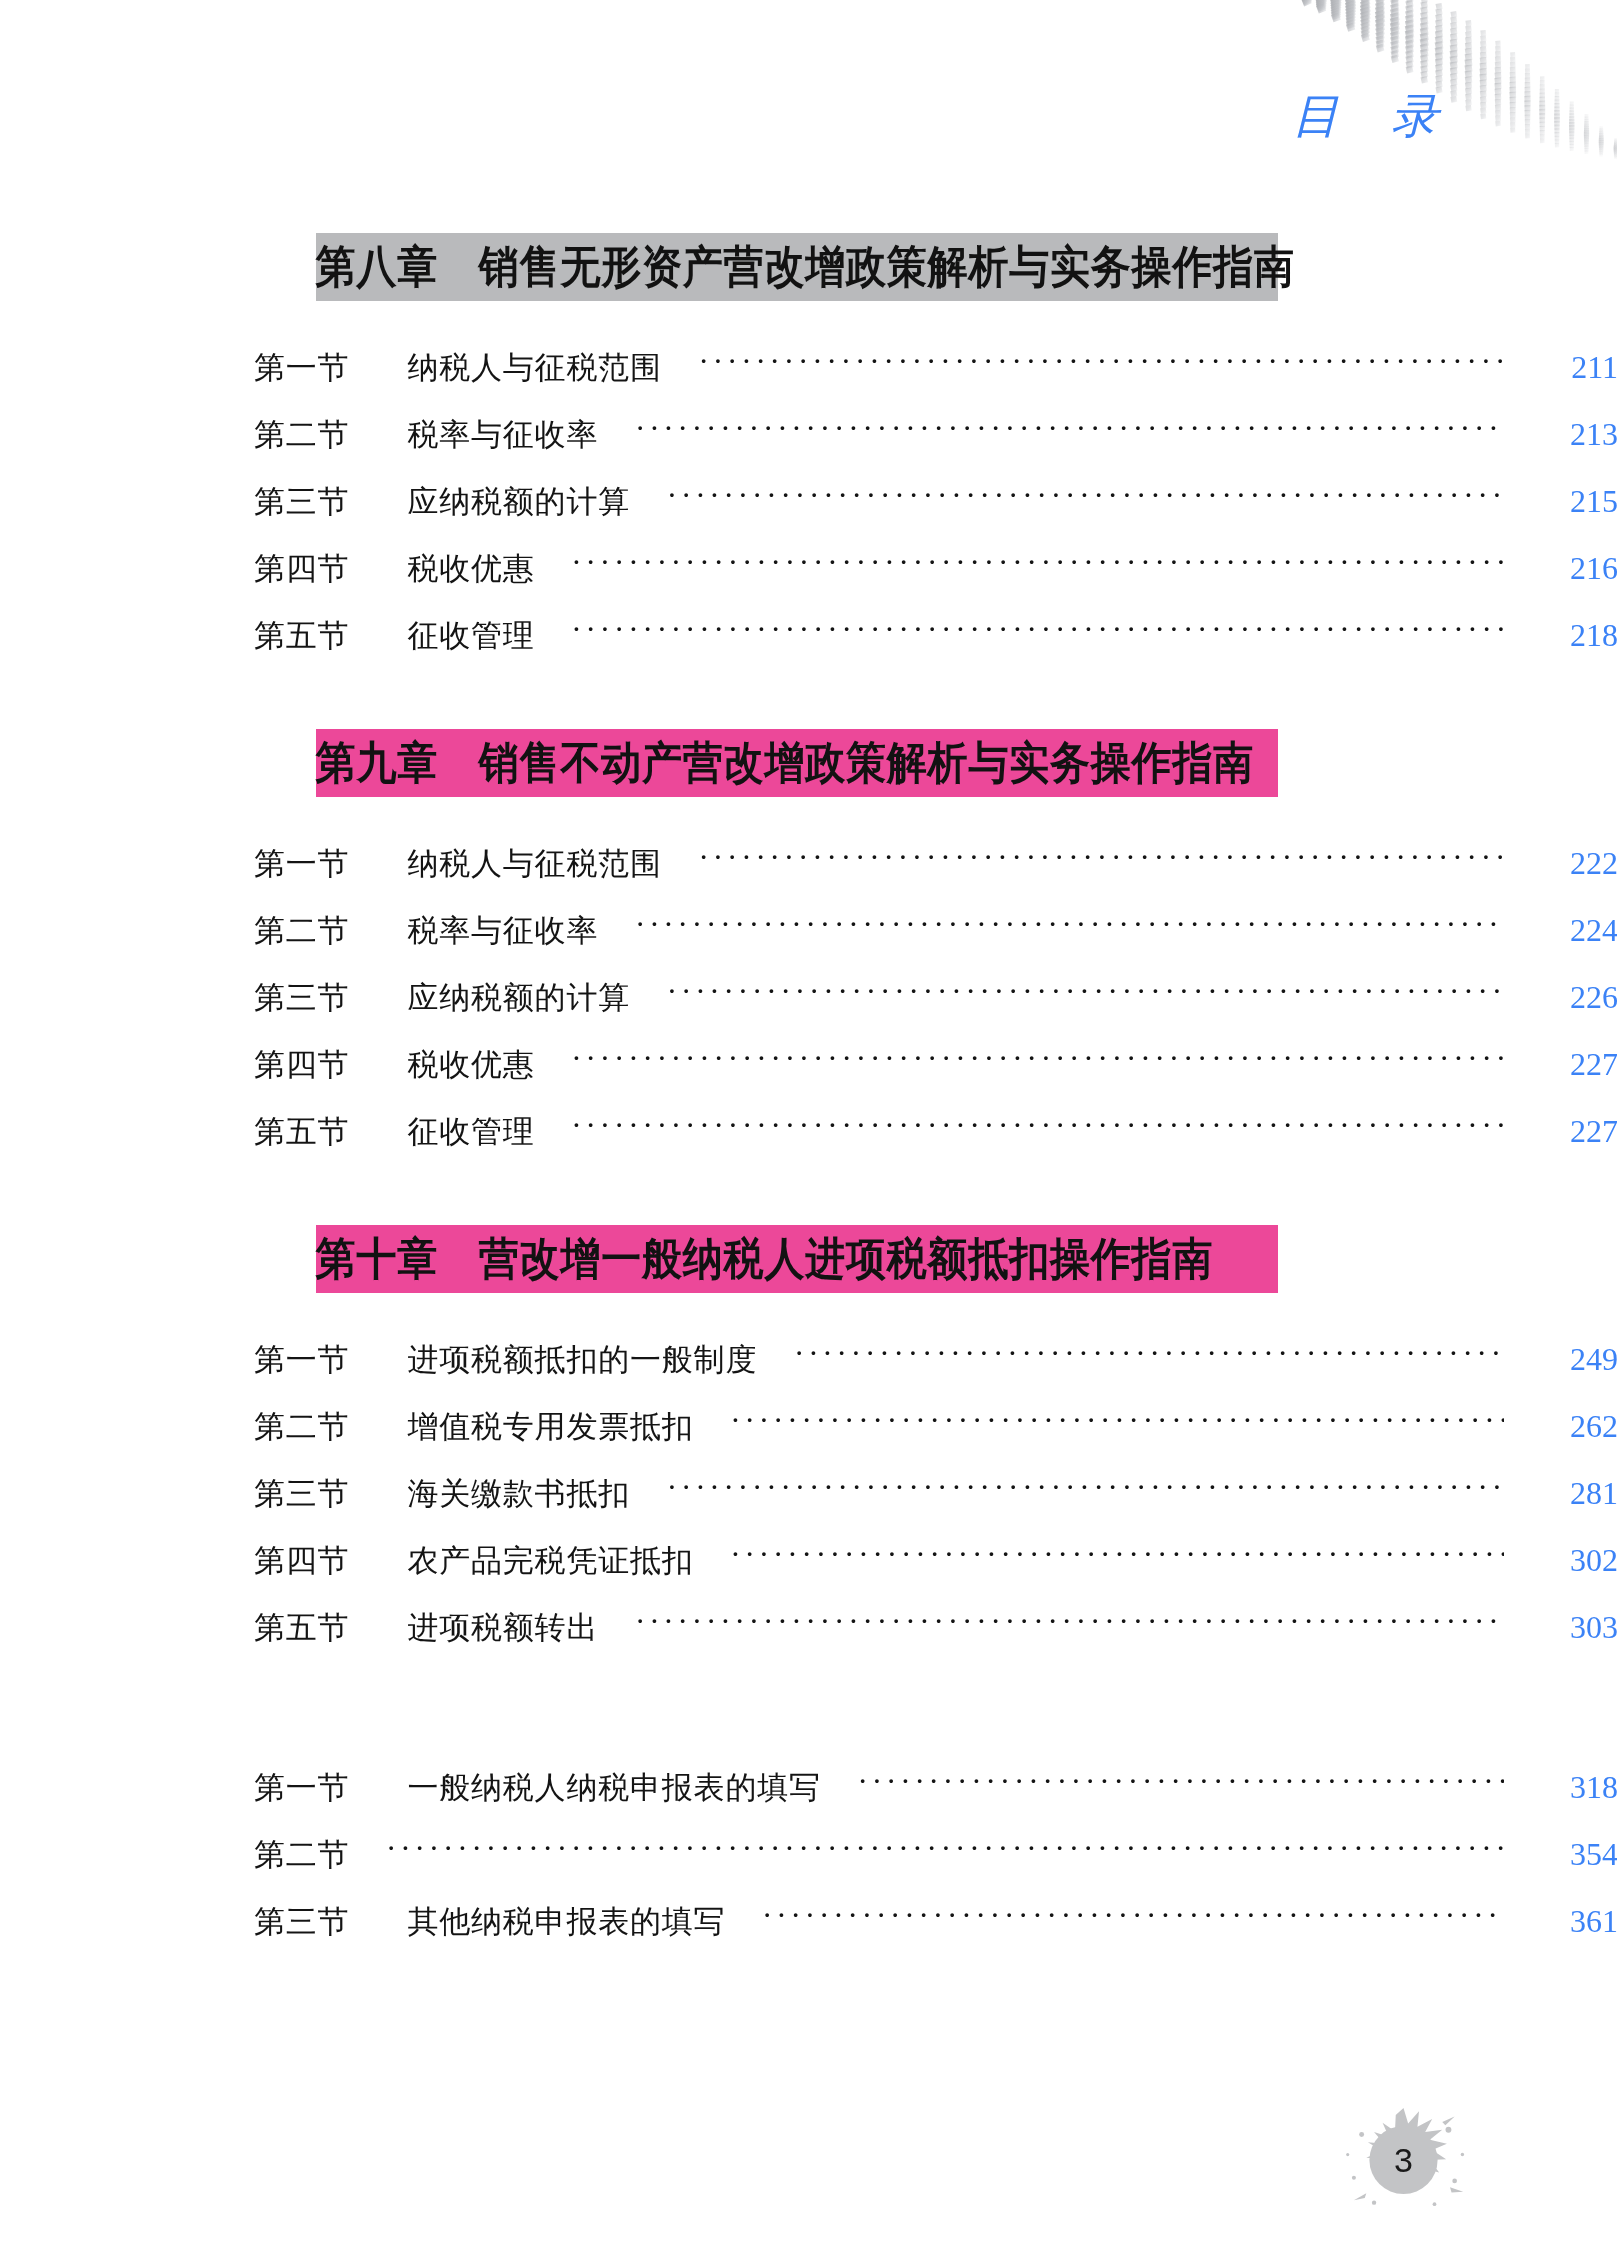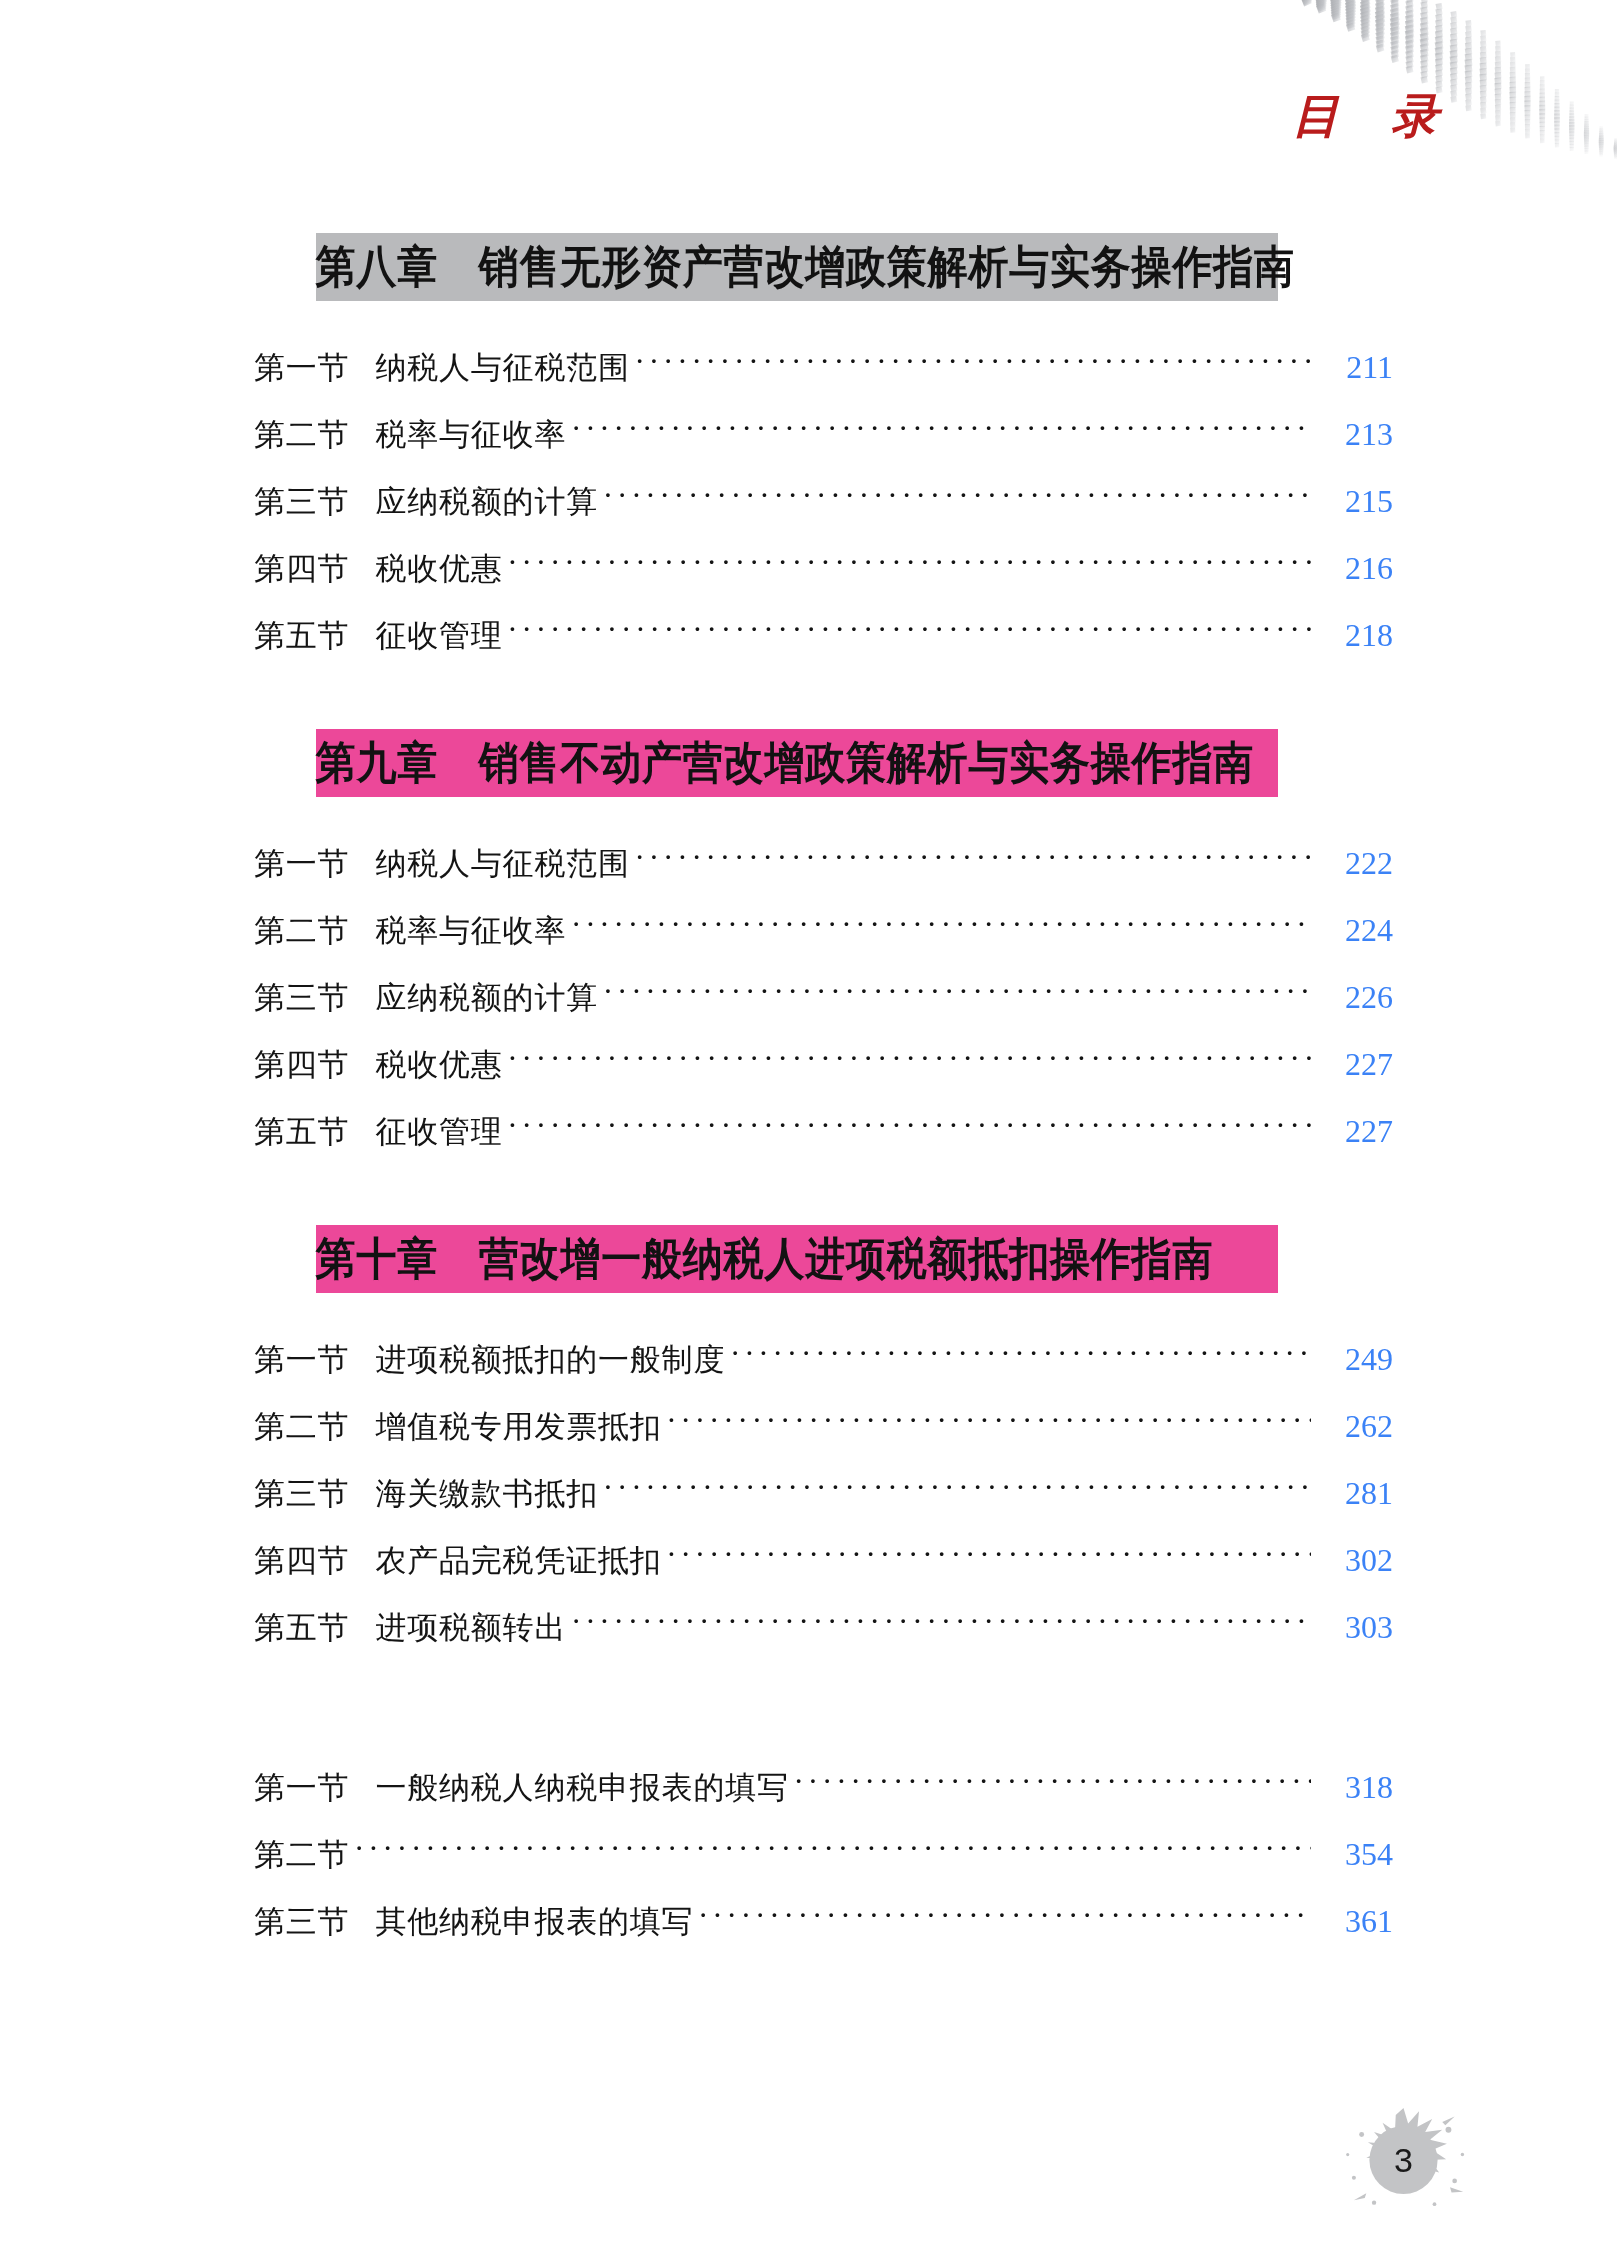--- a/index.html
+++ b/index.html
@@ -30,25 +30,25 @@
     position: absolute;
     top: 93px;
     left: 0;
     width: 1458px;
     text-align: right;
     height: 85px;
   }
   .header-title {
     display: inline-block;
     font-family: "Liberation Serif", "DejaVu Serif", serif;
-    font-weight: bold;
+    font-weight: normal;
     font-style: italic;
     font-size: 47px;
     letter-spacing: 20px;
-    color: #b91c1c;
+    color: #3b82f6;
     line-height: 1;
   }
 
   
   .content {
     position: absolute;
     top: 233px;
     left: 0;
     width: 1618px;
   }
@@ -84,24 +84,24 @@
     margin: 0;
     padding: 0;
     list-style: none;
   }
   .section-row {
     display: flex;
     align-items: flex-start;
     font-size: 31px;
     color: #141414;
     padding-left: 254px;
-    padding-right: 225px;
     height: 67px;
     line-height: 67px;
     white-space: nowrap;
+    gap: 32px;
   }
   .sec-label {
     font-family: "Liberation Serif", "DejaVu Serif", serif;
     letter-spacing: 0.8px;
     flex: 0 0 auto;
   }
   .sec-title {
     font-family: "Liberation Serif", "DejaVu Serif", serif;
     letter-spacing: 0.8px;
     flex: 0 0 auto;

